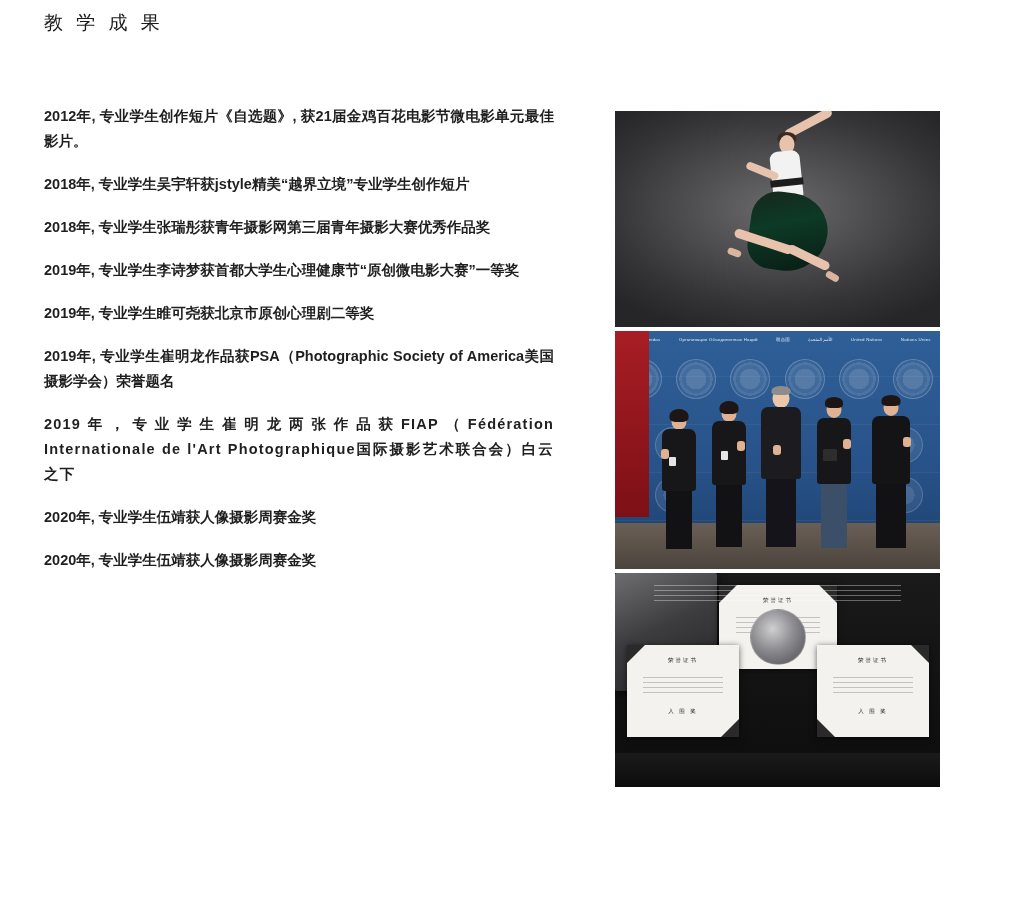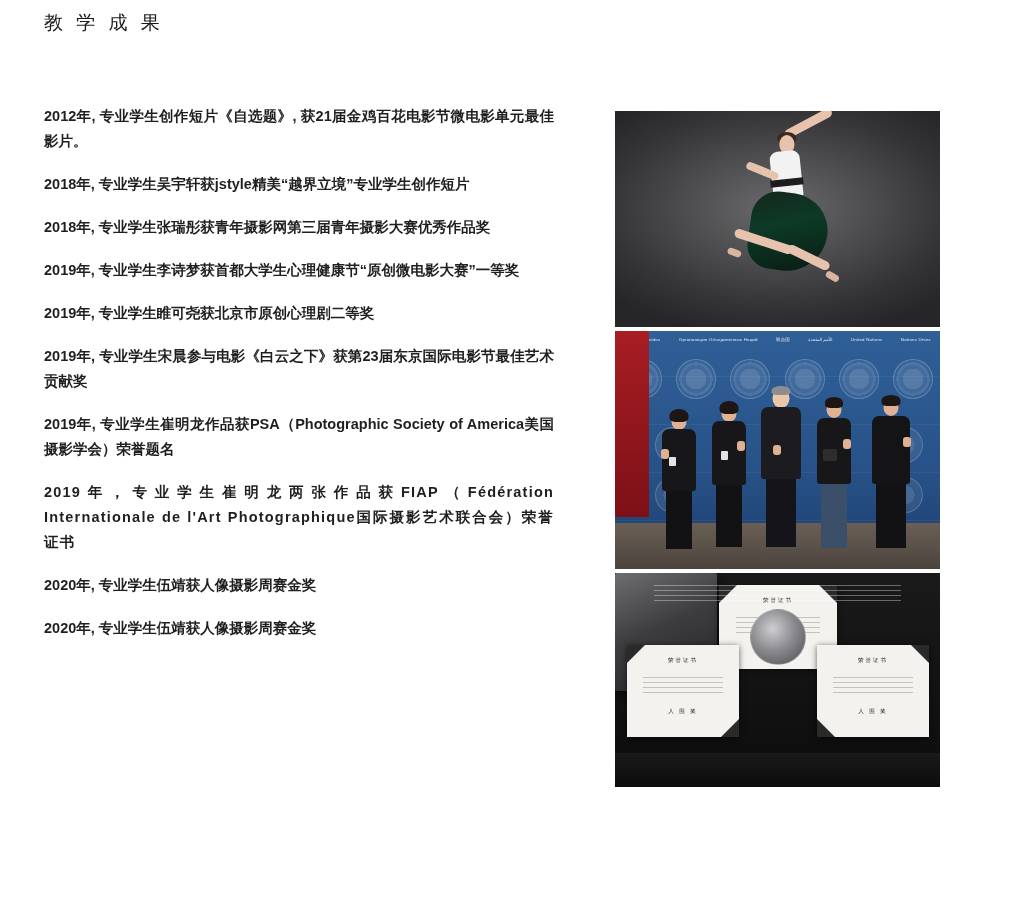--- a/index.html
+++ b/index.html
@@ -384,23 +384,22 @@
 <div class="page">
 
   <div class="page-title">教 学 成 果</div>
 
   <div class="content">
     <div class="achievement-item">2012年, 专业学生创作短片《自选题》, 获21届金鸡百花电影节微电影单元最佳影片。</div>
     <div class="achievement-item">2018年, 专业学生吴宇轩获jstyle精美“越界立境”专业学生创作短片</div>
     <div class="achievement-item">2018年, 专业学生张瑞彤获青年摄影网第三届青年摄影大赛优秀作品奖</div>
     <div class="achievement-item">2019年, 专业学生李诗梦获首都大学生心理健康节“原创微电影大赛”一等奖</div>
     <div class="achievement-item">2019年, 专业学生睢可尧获北京市原创心理剧二等奖</div>
-    <div class="achievement-item">2019年, 专业学生宋晨参与电影《白云之下》获第23届东京国际电影节最佳艺术贡献奖</div>
     <div class="achievement-item">2019年, 专业学生崔明龙作品获PSA（Photographic Society of America美国摄影学会）荣誉题名</div>
-    <div class="achievement-item wide-spaced">2019年，专业学生崔明龙两张作品获FIAP（Fédération Internationale de l'Art Photographique国际摄影艺术联合会）荣誉证书</div>
+    <div class="achievement-item wide-spaced">2019年，专业学生崔明龙两张作品获FIAP（Fédération Internationale de l'Art Photographique国际摄影艺术联合会）白云之下</div>
     <div class="achievement-item">2020年, 专业学生伍靖获人像摄影周赛金奖</div>
     <div class="achievement-item">2020年, 专业学生伍靖获人像摄影周赛金奖</div>
   </div>
 
   <div class="gallery">
 
     <div class="photo photo-dancer" aria-label="舞者跳跃人像摄影作品">
       <div class="dancer">
         <div class="arm-up"></div>
         <div class="hair"></div>

